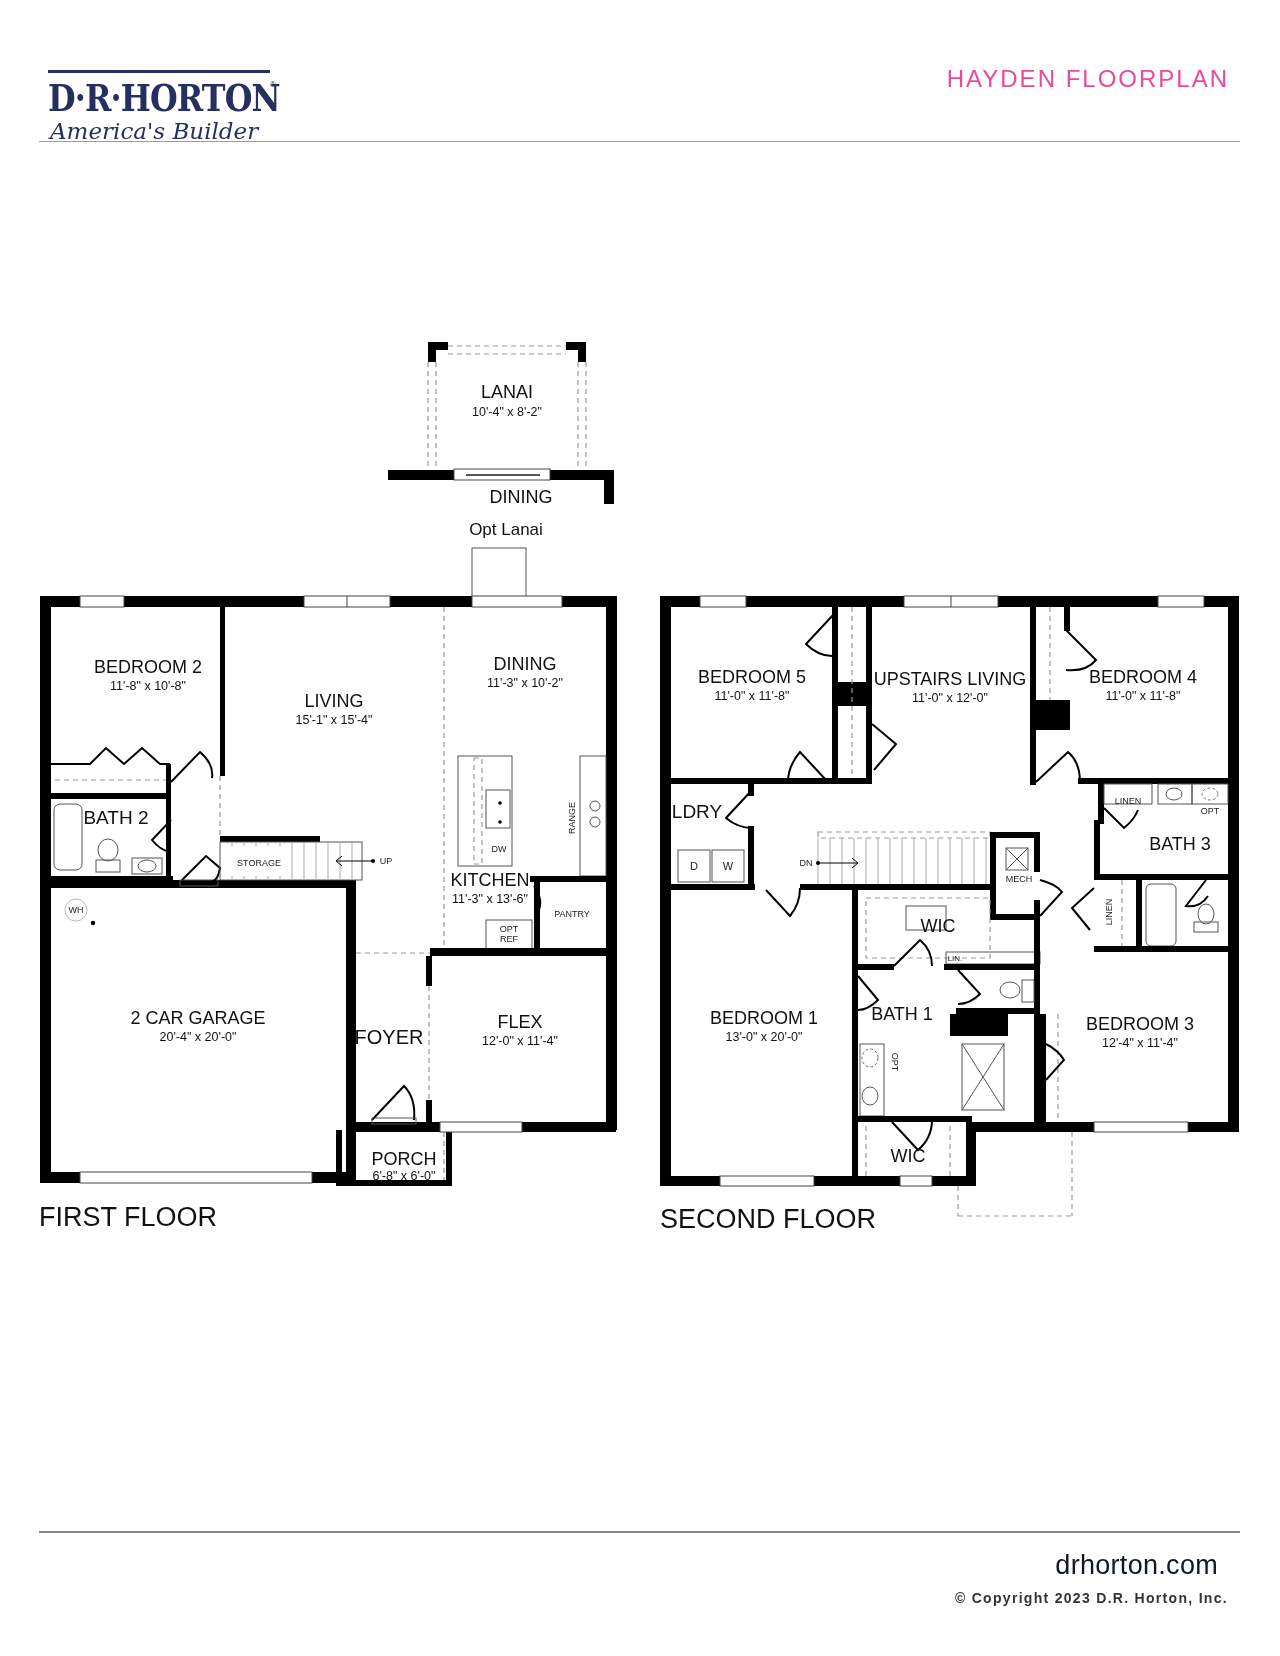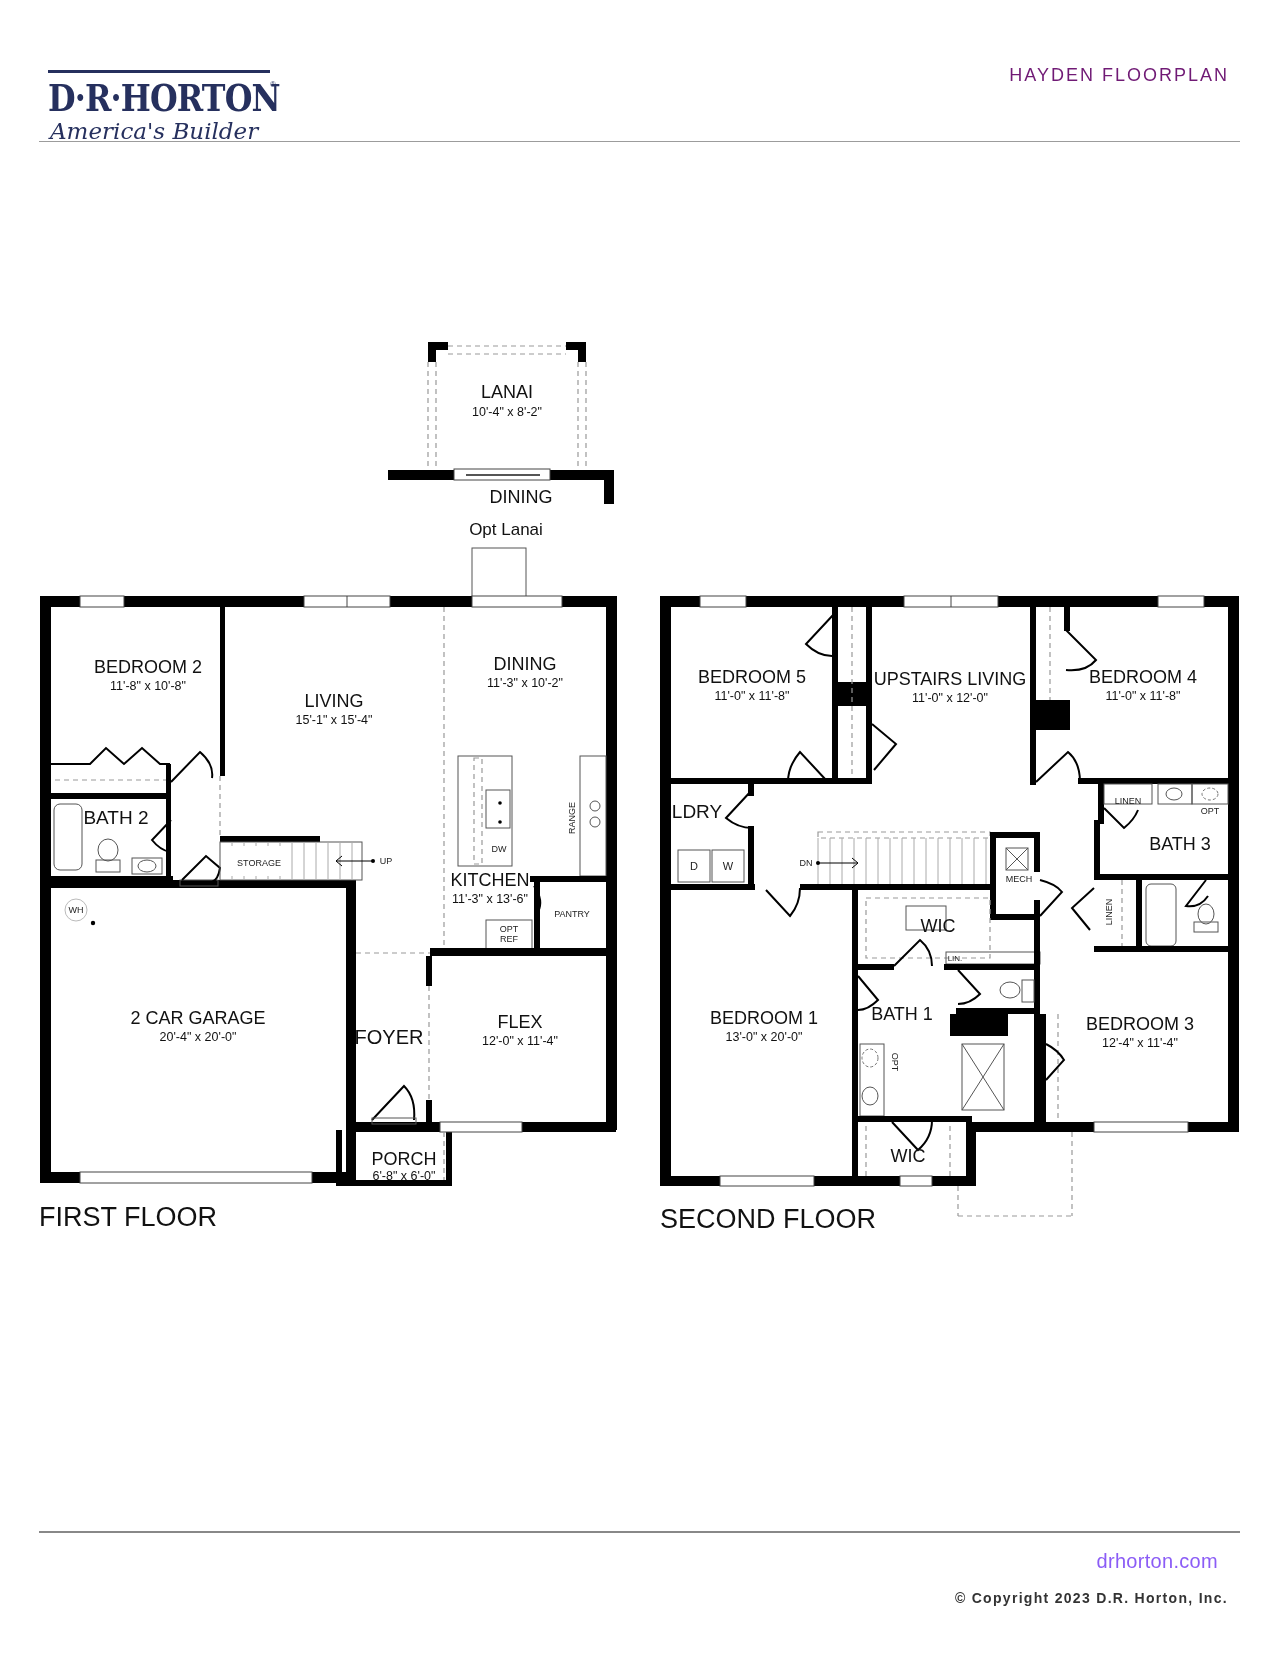--- a/index.html
+++ b/index.html
@@ -2,25 +2,25 @@
 <html><head>
 <meta charset="utf-8">
 <style>
   html,body{margin:0;padding:0;background:#ffffff;}
   body{width:1280px;height:1656px;position:relative;overflow:hidden;font-family:"Liberation Sans",sans-serif;color:#111;}
   .logo{position:absolute;left:48px;top:62px;width:230px;height:82px;margin-top:8px;}
   .logo-rule{position:absolute;left:0;top:0;width:222px;height:3px;background:#26305e;}
   .logo-brand{position:absolute;left:0;top:6px;font-family:"DejaVu Serif",serif;font-weight:bold;font-size:37px;letter-spacing:-1px;color:#26305e;transform:scaleX(0.86);transform-origin:left top;white-space:nowrap;}
   .logo-reg{position:absolute;left:222px;top:10px;font-size:8px;color:#26305e;}
   .logo-tag{position:absolute;left:2px;top:48px;font-family:"DejaVu Serif",serif;font-style:italic;font-size:23px;color:#26305e;white-space:nowrap;text-align:right;}
-  .plan-title{position:absolute;right:51px;top:65px;font-size:18px;letter-spacing:2px;color:#701a75;}
+  .plan-title{position:absolute;right:51px;top:65px;font-size:24px;letter-spacing:2px;color:#ec4899;}
   .rule{position:absolute;left:39px;width:1201px;height:1px;background:#9c9c9c;}
   .rule.top{top:141px;}
   .rule.bottom{top:1531px;height:2px;background:#888;}
-  .site{position:absolute;right:62px;top:1550px;font-size:20px;color:#8b5cf6;letter-spacing:0.3px;}
+  .site{position:absolute;right:62px;top:1550px;font-size:27px;color:#0f172a;letter-spacing:0.3px;}
   .copy{position:absolute;right:52px;top:1590px;font-size:14px;font-weight:bold;letter-spacing:1.3px;color:#333;}
   svg.plan{position:absolute;left:0;top:0;}
   .room-name{font-family:"Liberation Sans",sans-serif;font-size:18px;fill:#111;text-anchor:middle;transform-box:fill-box;}
   .room-dim{font-family:"Liberation Sans",sans-serif;font-size:12.5px;fill:#111;text-anchor:middle;}
   .tiny{font-family:"Liberation Sans",sans-serif;font-size:9px;fill:#222;text-anchor:middle;}
   .floor-label{font-family:"Liberation Sans",sans-serif;font-size:27px;fill:#111;}
   .w{fill:#000;}
   .thin{stroke:#000;stroke-width:2;fill:none;}
   .dash{stroke:#999;stroke-width:1.2;fill:none;stroke-dasharray:5 4;}
   .fix{stroke:#555;stroke-width:1;fill:none;}

